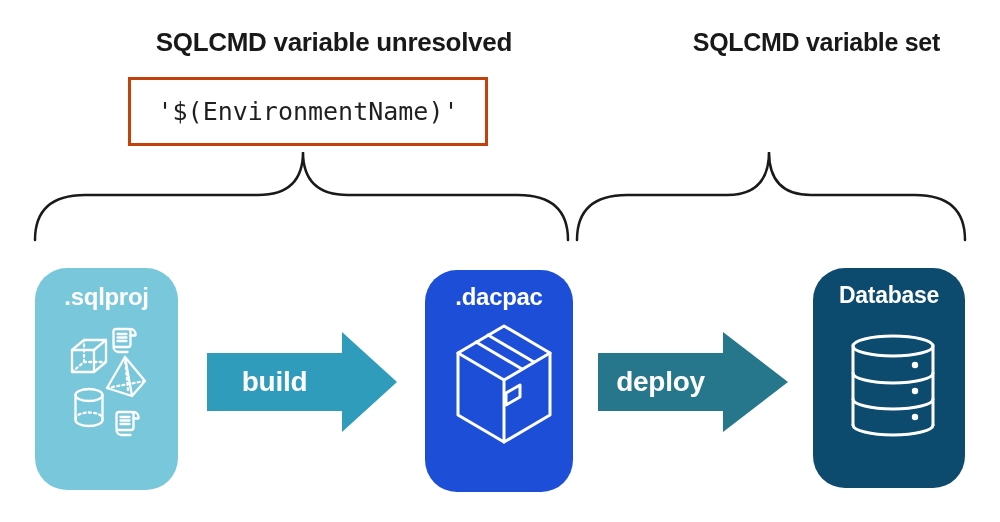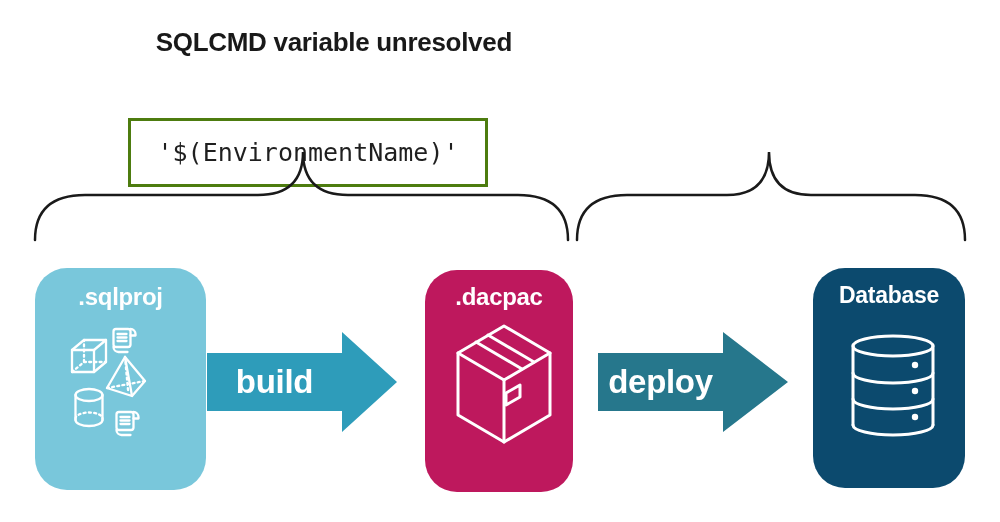--- a/index.html
+++ b/index.html
@@ -5,62 +5,62 @@
   html,body { margin:0; padding:0; background:#ffffff; }
   .canvas {
     position:relative; width:1000px; height:522px; background:#ffffff;
     font-family:"Liberation Sans", sans-serif; overflow:hidden;
   }
   .heading {
     position:absolute; font-weight:700; color:#191919; text-align:right;
     font-size:26px; letter-spacing:-0.3px; white-space:nowrap;
   }
   .code-box {
-    position:absolute; background:#ffffff; border:3px solid #4d7c0f;
+    position:absolute; background:#ffffff; border:3px solid #c2410c;
     display:flex; align-items:center; justify-content:center;
     font-family:"DejaVu Sans Mono", monospace; font-size:25px; color:#1f1f1f;
     white-space:pre;
-    margin-top:41px;
   }
   .braces { position:absolute; left:0; top:145px; }
   .brace { fill:none; stroke:#1a1a1a; stroke-width:2.5; stroke-linecap:round; }
   .card { position:absolute; border-radius:32px; }
   .card-label {
     position:absolute; left:0; width:100%; text-align:center;
     color:#ffffff; font-weight:700; font-size:24px; letter-spacing:-0.3px;
   }
   .icon-svg { position:absolute; }
   .arrow { position:absolute; }
   .arrow svg { position:absolute; left:0; top:0; }
   .arrow-label {
     position:absolute; display:flex; align-items:center; justify-content:center;
-    color:#ffffff; font-weight:700; font-size:33px; letter-spacing:-0.3px;
+    color:#ffffff; font-weight:700; font-size:28px; letter-spacing:-0.3px;
   }
   .wire { stroke:#ffffff; fill:none; stroke-width:2.3; stroke-linecap:round; stroke-linejoin:round; }
   .wire-thick { stroke:#ffffff; fill:none; stroke-width:3; stroke-linecap:round; stroke-linejoin:round; }
   .dash { stroke-dasharray:2 3.2; }
   .dot { fill:#ffffff; stroke:none; }
 </style>
 </head>
 <body>
 
 <div class="canvas">
 
   <div class="heading" style="left:100px; top:27px; width:412px;">SQLCMD variable unresolved</div>
+  <div class="heading" style="left:540px; top:28px; width:400px; font-size:25px;">SQLCMD variable set</div>
 
   <div class="code-box" style="left:128px; top:77px; width:354px; height:63px;">
     <span>'$(EnvironmentName)'</span>
   </div>
 
   <svg class="braces" width="1000" height="105" viewBox="0 0 1000 105">
     <path class="brace" d="M35 95 Q35 50 85 50 L258 50 Q303 50 303 7 Q303 50 348 50 L518 50 Q568 50 568 95"></path>
     <path class="brace" d="M577 95 Q577 50 627 50 L727 50 Q769 50 769 7 Q769 50 811 50 L915 50 Q965 50 965 95"></path>
   </svg>
 
-  <div class="card" style="left: 35px; top: 268px; width: 143px; height: 222px; background-color: rgb(121, 199, 219); padding-left: 28px;">
+  <div class="card" style="left: 35px; top: 268px; width: 143px; height: 222px; background-color: rgb(121, 199, 219);">
     <div class="card-label" style="top:15px;">.sqlproj</div>
     <svg class="icon-svg" style="left:15px; top:54px;" width="120" height="150" viewBox="0 0 120 150">
       <g class="wire" transform="translate(60,5)">
         <rect x="3.5" y="2" width="17" height="18" rx="2.5"></rect>
         <path d="M20.5 2 a5 5 0 0 1 5 5 v1.5 h-5"></path>
         <path d="M3.5 20 a5 5 0 0 0 5 5 h9"></path>
         <line x1="7.5" y1="7" x2="16.5" y2="7"></line>
         <line x1="7.5" y1="10.5" x2="16.5" y2="10.5"></line>
         <line x1="7.5" y1="14" x2="16.5" y2="14"></line>
       </g>
@@ -92,21 +92,21 @@
     </svg>
   </div>
 
   <div class="arrow" style="left:207px; top:330px; width:190px; height:104px;">
     <svg width="190" height="104" viewBox="0 0 190 104">
       <polygon points="0,23 135,23 135,2 190,52 135,102 135,81 0,81" fill="#2E9CBA"></polygon>
     </svg>
     <div class="arrow-label" style="left:0; top:23px; width:135px; height:58px;">build</div>
   </div>
 
-  <div class="card" style="left: 425px; top: 270px; width: 148px; height: 222px; background-color: #be185d;">
+  <div class="card" style="left: 425px; top: 270px; width: 148px; height: 222px; background-color: #1d4ed8;">
     <div class="card-label" style="top:13px;">.dacpac</div>
     <svg class="icon-svg" style="left:19px; top:50px;" width="120" height="130" viewBox="0 0 120 130">
       <g class="wire-thick">
         <path d="M60 6 L106 33 V95 L60 122 L14 95 V33 Z"></path>
         <path d="M14 33 L60 60 L106 33"></path>
         <path d="M60 60 V122"></path>
         <path d="M44 15 L90 42 M32 22 L78 49"></path>
         <path d="M62 73 L76 65 V77 L62 85 Z"></path>
       </g>
     </svg>

